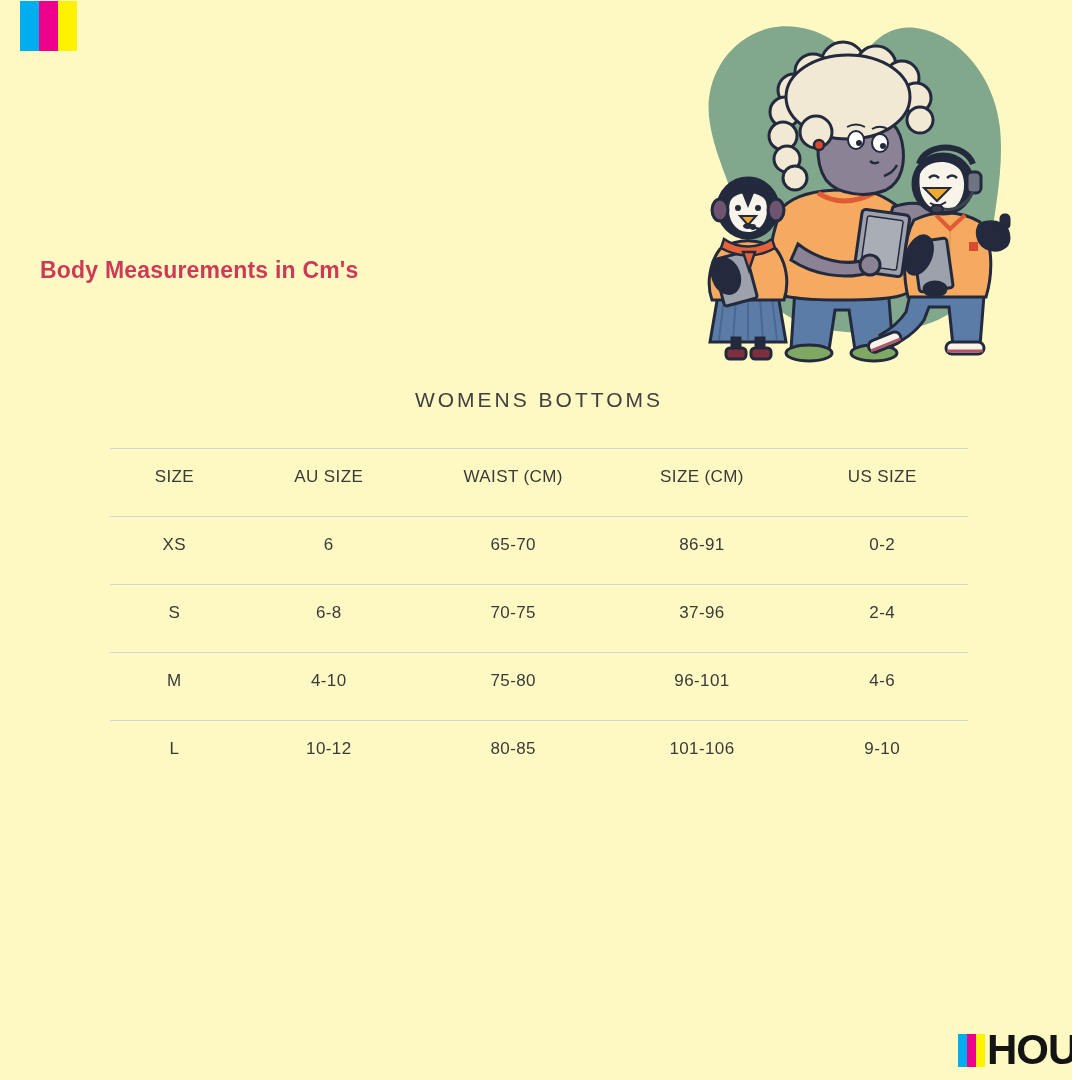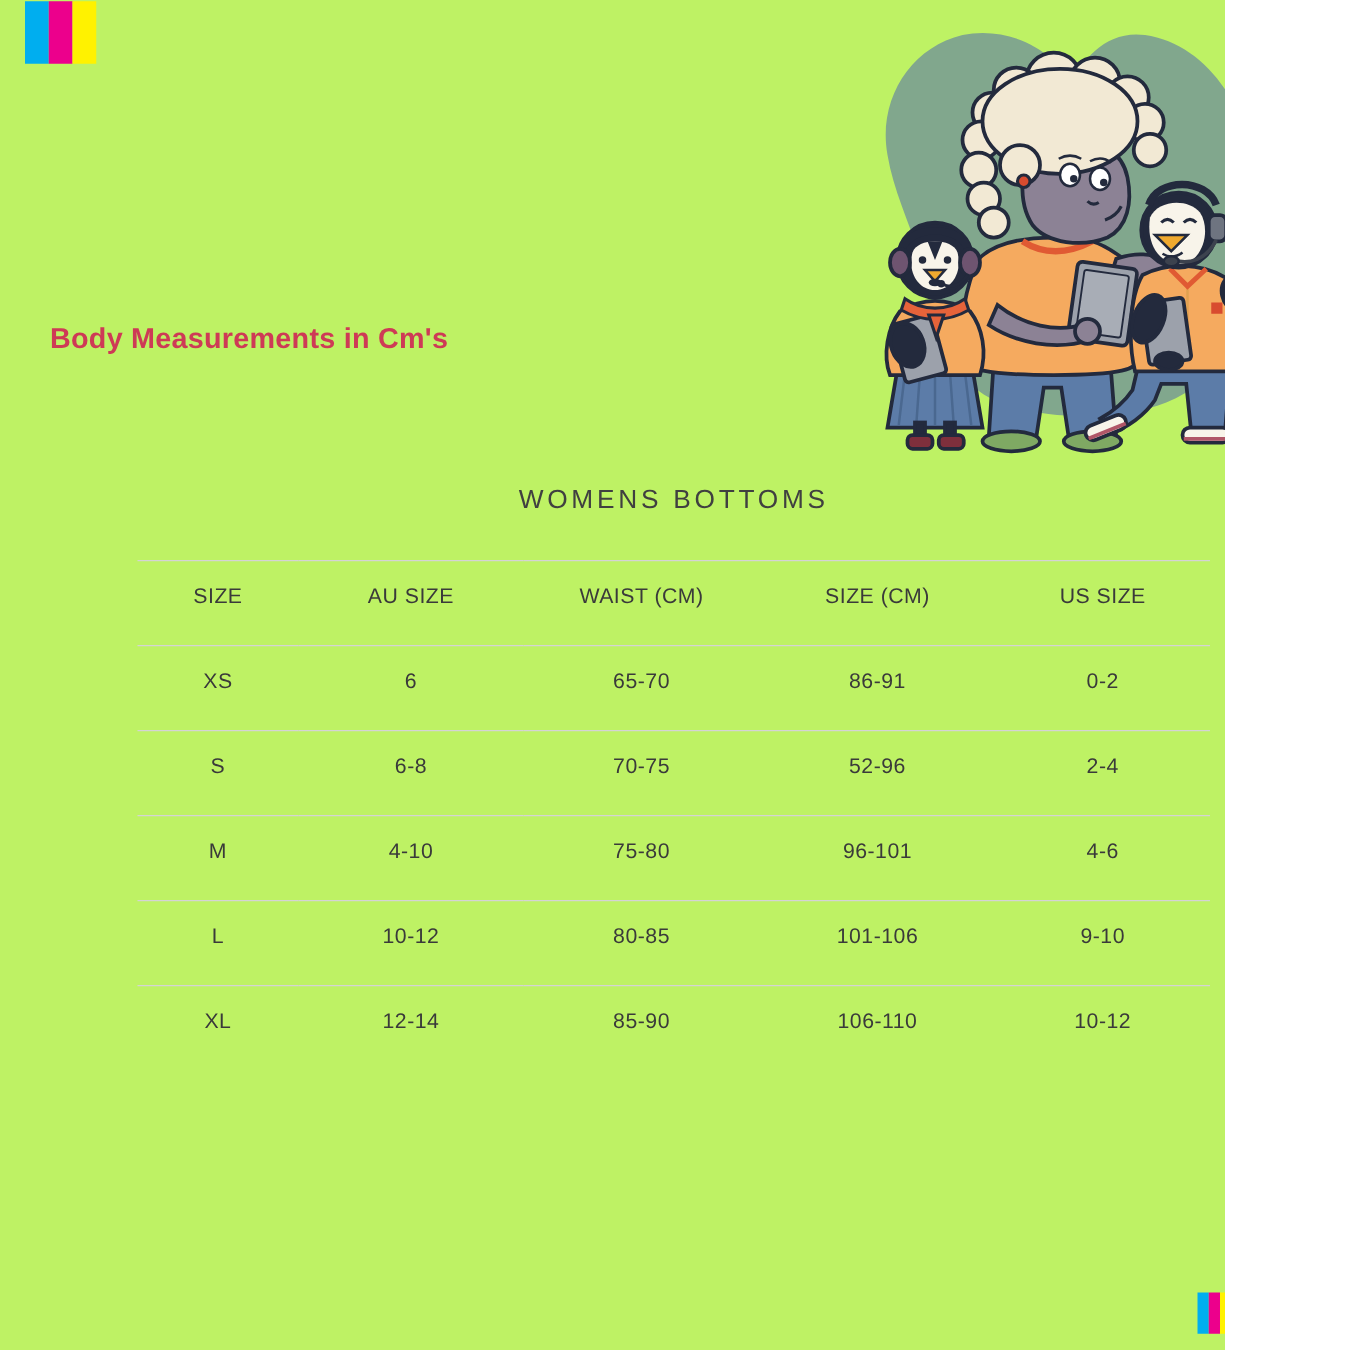--- a/index.html
+++ b/index.html
@@ -1,17 +1,17 @@
 <!DOCTYPE html>
 <html><head>
 <meta charset="utf-8">
 <style>
   html,body{margin:0;padding:0;background:#fff;}
   #canvas{
-    position:relative;width:980px;height:1080px;background:#bef264;
+    position:relative;width:1072px;height:1080px;background:#fef9c3;
     font-family:"Liberation Sans",sans-serif;overflow:hidden;
   }
   
   .cmyk-bars{position:absolute;left:20px;top:1px;display:flex;}
   .cmyk-bars span{width:19px;height:50px;display:block;}
   .bar-c{background:#00AEEF;} .bar-m{background:#EC008C;} .bar-y{background:#FFF200;}
 
   
   .heading{
     position:absolute;left:40px;top:257px;
@@ -217,43 +217,36 @@
       <td>XS</td>
       <td>6</td>
       <td>65-70</td>
       <td>86-91</td>
       <td>0-2</td>
     </tr>
     <tr>
       <td>S</td>
       <td>6-8</td>
       <td>70-75</td>
-      <td>52-96</td>
+      <td>37-96</td>
       <td>2-4</td>
     </tr>
     <tr>
       <td>M</td>
       <td>4-10</td>
       <td>75-80</td>
       <td>96-101</td>
       <td>4-6</td>
     </tr>
     <tr>
       <td>L</td>
       <td>10-12</td>
       <td>80-85</td>
       <td>101-106</td>
       <td>9-10</td>
-    </tr>
-    <tr>
-      <td>XL</td>
-      <td>12-14</td>
-      <td>85-90</td>
-      <td>106-110</td>
-      <td>10-12</td>
     </tr>
   </tbody>
     </table>
 
   <div class="footer-logo">
     <div class="bars">
       <span class="bar-c"></span>
       <span class="bar-m"></span>
       <span class="bar-y"></span>
     </div>

